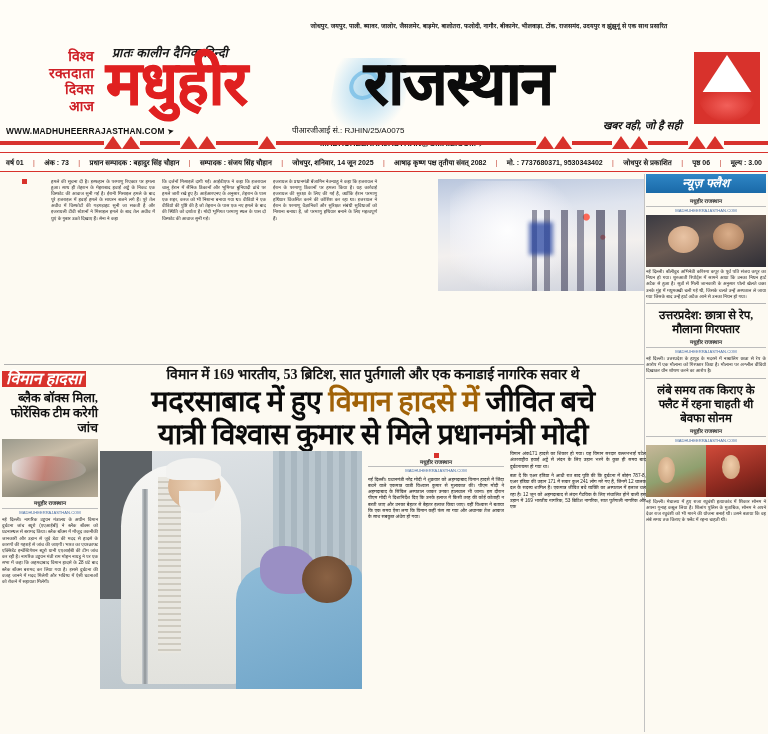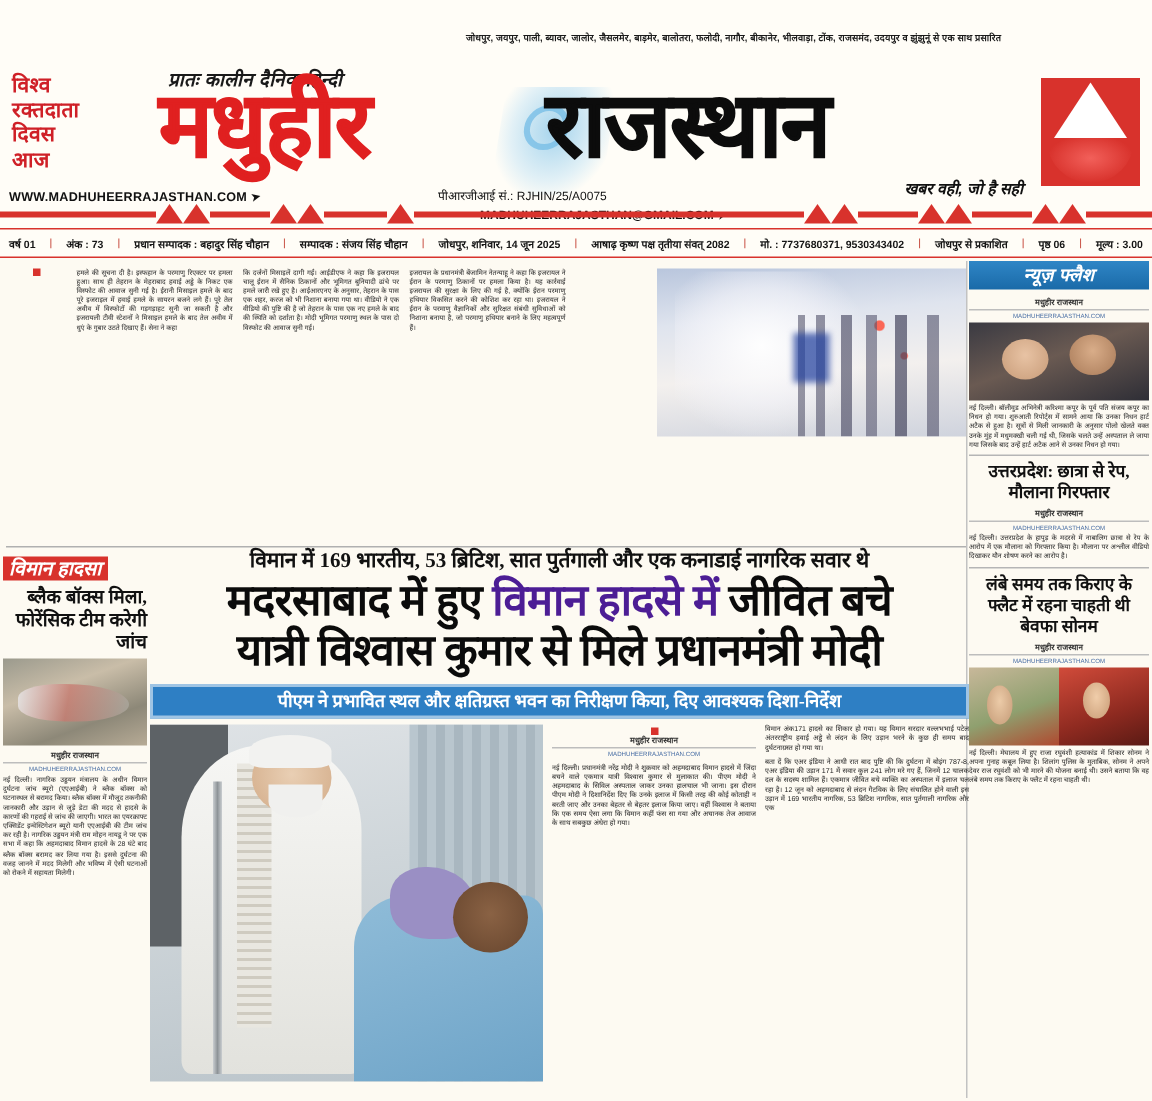--- a/index.html
+++ b/index.html
@@ -9,21 +9,21 @@
     background: #fdf9f0;
     font-family: "Liberation Sans", "DejaVu Sans", sans-serif;
     overflow: hidden;
   }
   .page { position: relative; width: 768px; height: 734px; background: #fdfaf2; }
 
   
   .masthead { position: relative; height: 152px; background: #fffdf7; }
   .blood-day {
     position: absolute; left: 8px; top: 48px; width: 86px;
-    text-align: left; color: #cf2027; font-weight: 700;
+    text-align: right; color: #cf2027; font-weight: 700;
     font-size: 14px; line-height: 1.18; letter-spacing: .2px;
   }
   .pratah {
     position: absolute; left: 112px; top: 44px;
     font-size: 12.5px; font-weight: 700; color: #1a1a1a;
     font-style: italic; letter-spacing: .3px;
   }
   .edition-line {
     position: absolute; left: 288px; top: 22px; right: 78px;
     font-size: 6.2px; color: #1a1a1a; font-weight: 700;
@@ -157,21 +157,21 @@
   .lead-photo .blueblob {
     position: absolute; left: 44%; top: 38%; width: 12%; height: 30%;
     background: rgba(40,70,160,.75); filter: blur(2px);
   }
 
   
   .leftbar { position: absolute; left: 2px; top: 196px; width: 96px; height: 362px; }
   .kicker-red {
     background: #d8322c; color: #fff; font-weight: 900;
     font-family: "Liberation Serif", "DejaVu Serif", serif; font-style: italic;
-    font-size: 13px; padding: 1.5px 4px; display: inline-block; line-height: 13px;
+    font-size: 16px; padding: 1.5px 4px; display: inline-block; line-height: 13px;
   }
   .leftbar h2 {
     font-family: "Liberation Serif", "DejaVu Serif", serif;
     font-size: 12.5px; font-weight: 900; line-height: 15px; color: #111;
     text-align: right; margin: 3px 0 3px;
   }
   .leftbar-photo {
     width: 96px; height: 58px;
     background: linear-gradient(160deg, #9b9a8d 0%, #c9bda8 35%, #8d8878 70%, #b7ab96 100%);
     position: relative; overflow: hidden;
@@ -188,21 +188,21 @@
   .center-kicker {
     font-family: "Liberation Serif", "DejaVu Serif", serif;
     font-size: 14px; font-weight: 700; color: #111; text-align: center;
     line-height: 18px; padding-bottom: 1px;
   }
   .center h1 {
     font-family: "Liberation Serif", "DejaVu Serif", serif;
     font-size: 29px; font-weight: 900; color: #0b0b0b;
     line-height: 33px; text-align: center; letter-spacing: -.4px;
   }
-  .center h1 em { font-style: normal; color: #4c1d95; }
+  .center h1 em { font-style: normal; color: #a16207; }
   .center-ribbon {
     margin: 5px 0 4px; background: #2e7fc4; color: #fff;
     border: 2px solid #9fc4e4;
     font-family: "Liberation Serif", "DejaVu Serif", serif;
     font-weight: 700; font-size: 12px; line-height: 17px;
     text-align: center; padding: 1px 4px;
   }
   .center-lower { display: flex; gap: 6px; }
   .center-photo {
     width: 262px; height: 238px; position: relative; overflow: hidden;
@@ -430,21 +430,20 @@
         <div class="nm">मधुहीर राजस्थान</div>
         <div class="rule"></div>
         <div class="url">MADHUHEERRAJASTHAN.COM</div>
       </div>
       <div class="barbody">नई दिल्ली। नागरिक उड्डयन मंत्रालय के अधीन विमान दुर्घटना जांच ब्यूरो (एएआईबी) ने ब्लैक बॉक्स को घटनास्थल से बरामद किया। ब्लैक बॉक्स में मौजूद तकनीकी जानकारी और उड़ान से जुड़े डेटा की मदद से हादसे के कारणों की गहराई से जांच की जाएगी। भारत का एयरक्राफ्ट एक्सिडेंट इन्वेस्टिगेशन ब्यूरो यानी एएआईबी की टीम जांच कर रही है। नागरिक उड्डयन मंत्री राम मोहन नायडू ने पर एक सभा में कहा कि अहमदाबाद विमान हादसे के 28 घंटे बाद ब्लैक बॉक्स बरामद कर लिया गया है। इससे दुर्घटना की वजह जानने में मदद मिलेगी और भविष्य में ऐसी घटनाओं को रोकने में सहायता मिलेगी।</div>
     </div>
 
     <div class="center">
       <div class="center-kicker">विमान में 169 भारतीय, 53 ब्रिटिश, सात पुर्तगाली और एक कनाडाई नागरिक सवार थे</div>
       <h1><span>मदरसाबाद में हुए </span><em>विमान हादसे में</em><span> जीवित बचे</span><br><span>यात्री विश्वास कुमार से मिले प्रधानमंत्री मोदी</span></h1>
-      <div class="center-ribbon">पीएम ने प्रभावित स्थल और क्षतिग्रस्त भवन का निरीक्षण किया, दिए आवश्यक दिशा-निर्देश</div>
 
       <div class="center-lower">
         <div class="center-photo">
           <div class="cp-wall"></div>
           <div class="cp-curtain"></div>
           <div class="cp-modi"></div>
           <div class="cp-shawl"></div>
           <div class="cp-head"></div>
           <div class="cp-hair"></div>
           <div class="cp-beard"></div>

